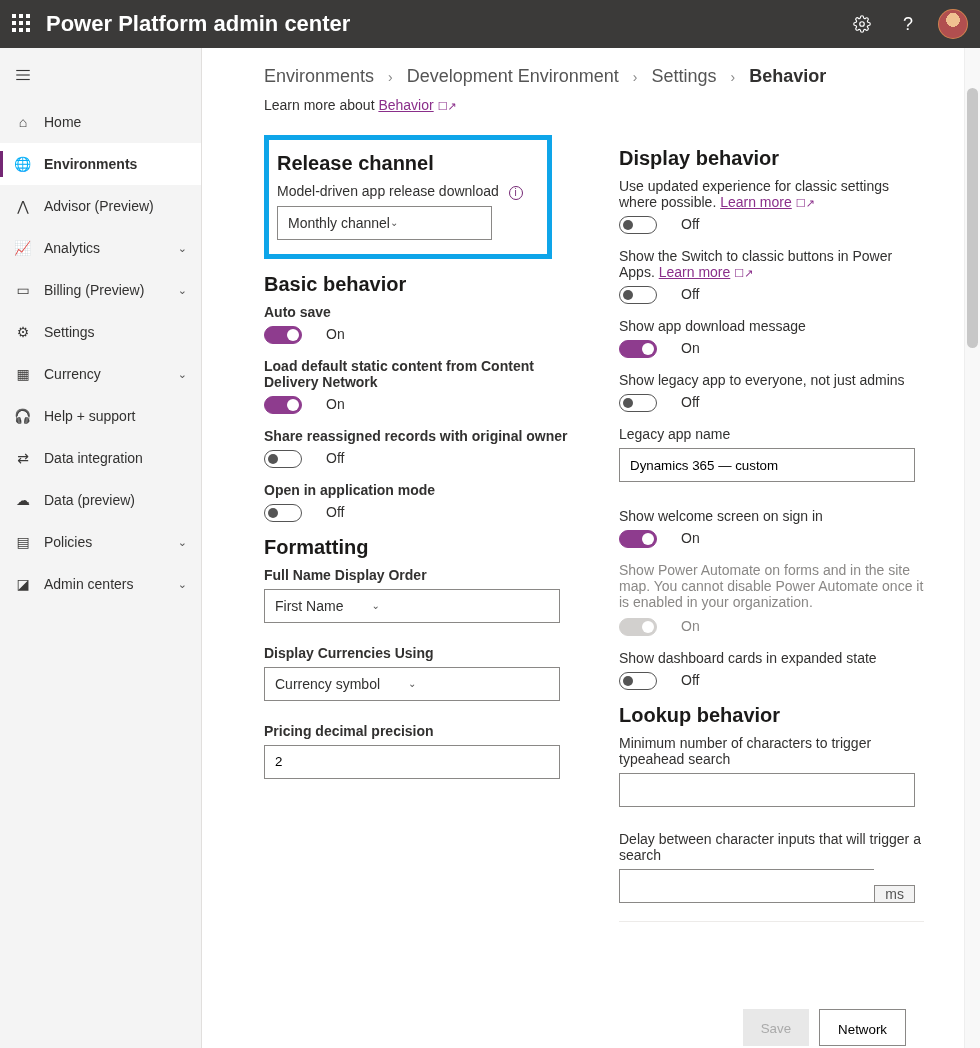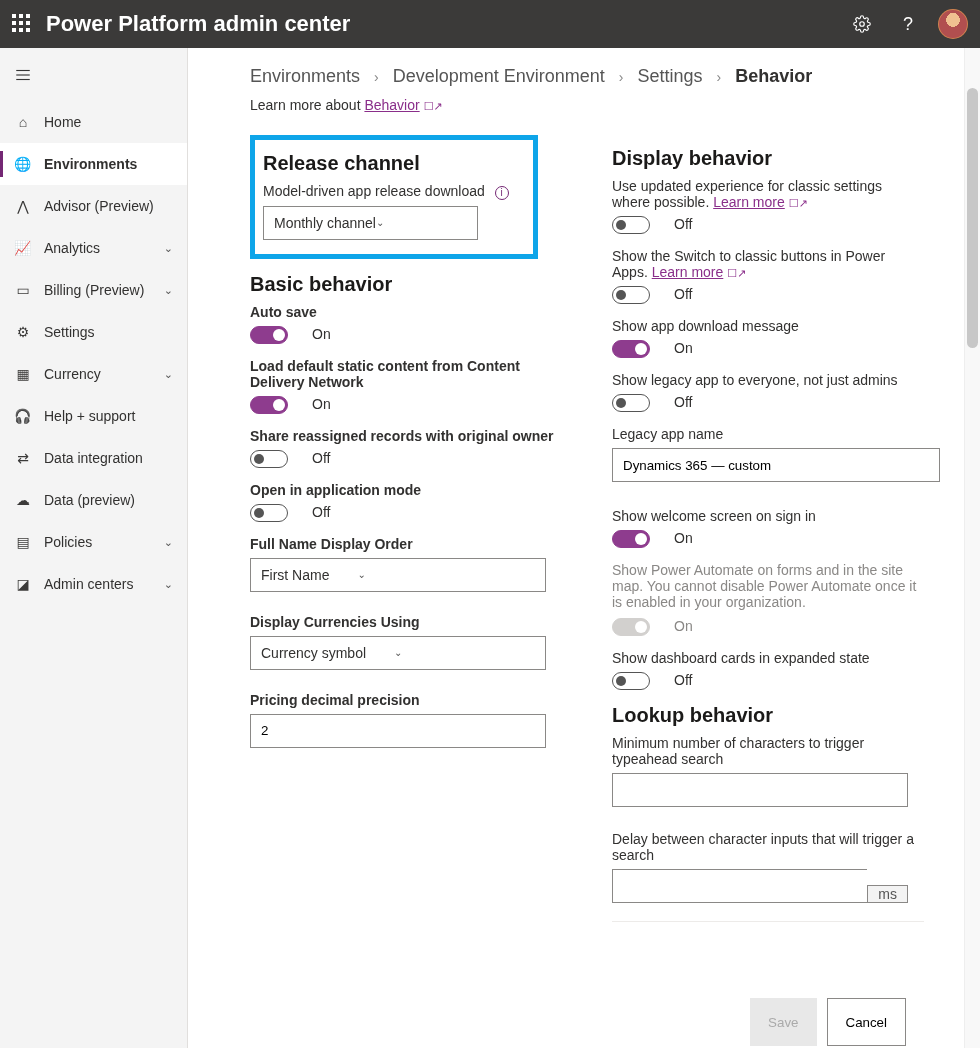--- a/index.html
+++ b/index.html
@@ -66,21 +66,21 @@
   .toggle.on::after{content:"";position:absolute;width:12px;height:12px;border-radius:50%;background:#fff;right:2px;top:2px;}
   .toggle.disabled{background:#d2d0ce;border:1px solid #d2d0ce;cursor:not-allowed;}
   .toggle.disabled::after{content:"";position:absolute;width:12px;height:12px;border-radius:50%;background:#fff;right:2px;top:2px;}
   .info-icon{display:inline-flex;width:14px;height:14px;border:1px solid var(--accent);border-radius:50%;color:var(--accent);font-size:10px;align-items:center;justify-content:center;margin-left:6px;}
   .highlight-box{border:5px solid #0ea5e9;padding:12px 14px 14px 8px;width:288px;}
   .with-suffix{display:flex;align-items:flex-end;width:296px;}
   .with-suffix input{flex:1;border:1px solid var(--border);border-right:none;height:34px;padding:0 10px;}
   .with-suffix .suf{border:1px solid var(--border);background:#f3f3f3;display:flex;align-items:center;padding:0 10px;color:#555;}
   
   .footer{position:absolute;bottom:2px;right:74px;display:flex;gap:10px;}
-  .btn{height:48px;padding:12px 18px;border:1px solid #8a8886;background:#fff;cursor:pointer;}
+  .btn{height:37px;padding:12px 18px;border:1px solid #8a8886;background:#fff;cursor:pointer;}
   .btn.primary{background:#e8e8e8;color:#aaa;border:none;cursor:not-allowed;}
   hr.sep{border:none;border-top:1px solid #edebe9;margin:18px 0 0;}
 </style>
 </head>
 <body>
 
 <div class="topbar">
   <div class="waffle">
     <span></span>
       <span></span>
@@ -217,20 +217,21 @@
               <div class="toggle off"></div>
               <span>Off</span>
             </div>
 
           <div class="field-label">Open in application mode</div>
           <div class="toggle-row">
               <div class="toggle off"></div>
               <span>Off</span>
             </div>
 
+          <h2>Formatting</h2>
           <div class="field-label">Full Name Display Order</div>
           <div class="select wide">
               <span>First Name</span>
               <span class="caret">⌄</span>
             </div>
 
           <div style="height:14px"></div>
           <div class="field-label">Display Currencies Using</div>
           <div class="select wide">
               <span>Currency symbol</span>
@@ -263,21 +264,21 @@
               <span>On</span>
             </div>
 
           <div class="field-label" style="font-weight:400">Show legacy app to everyone, not just admins</div>
           <div class="toggle-row">
               <div class="toggle off"></div>
               <span>Off</span>
             </div>
 
           <div class="field-label" style="font-weight:400">Legacy app name</div>
-          <input class="txt-input" style="width: 328px;" value="Dynamics 365 — custom">
+          <input class="txt-input" style="width: 296px;" value="Dynamics 365 — custom">
 
           <div style="height:18px"></div>
           <div class="field-label" style="font-weight:400">Show welcome screen on sign in</div>
           <div class="toggle-row">
               <div class="toggle on"></div>
               <span>On</span>
             </div>
 
           <div class="muted-block">Show Power Automate on forms and in the site map. You cannot disable Power Automate once it is enabled in your organization.</div>
           <div class="toggle-row">
@@ -307,16 +308,16 @@
       </div>
       <div style="height:60px"></div>
     </div>
 
     <div class="scrollbar-track">
       <div class="scrollbar-thumb"></div>
     </div>
 
     <div class="footer">
       <button class="btn primary">Save</button>
-      <button class="btn">Cancel</button>
+      <button class="btn">Network</button>
     </div>
   </div>
 </div>
 
 </body></html>

